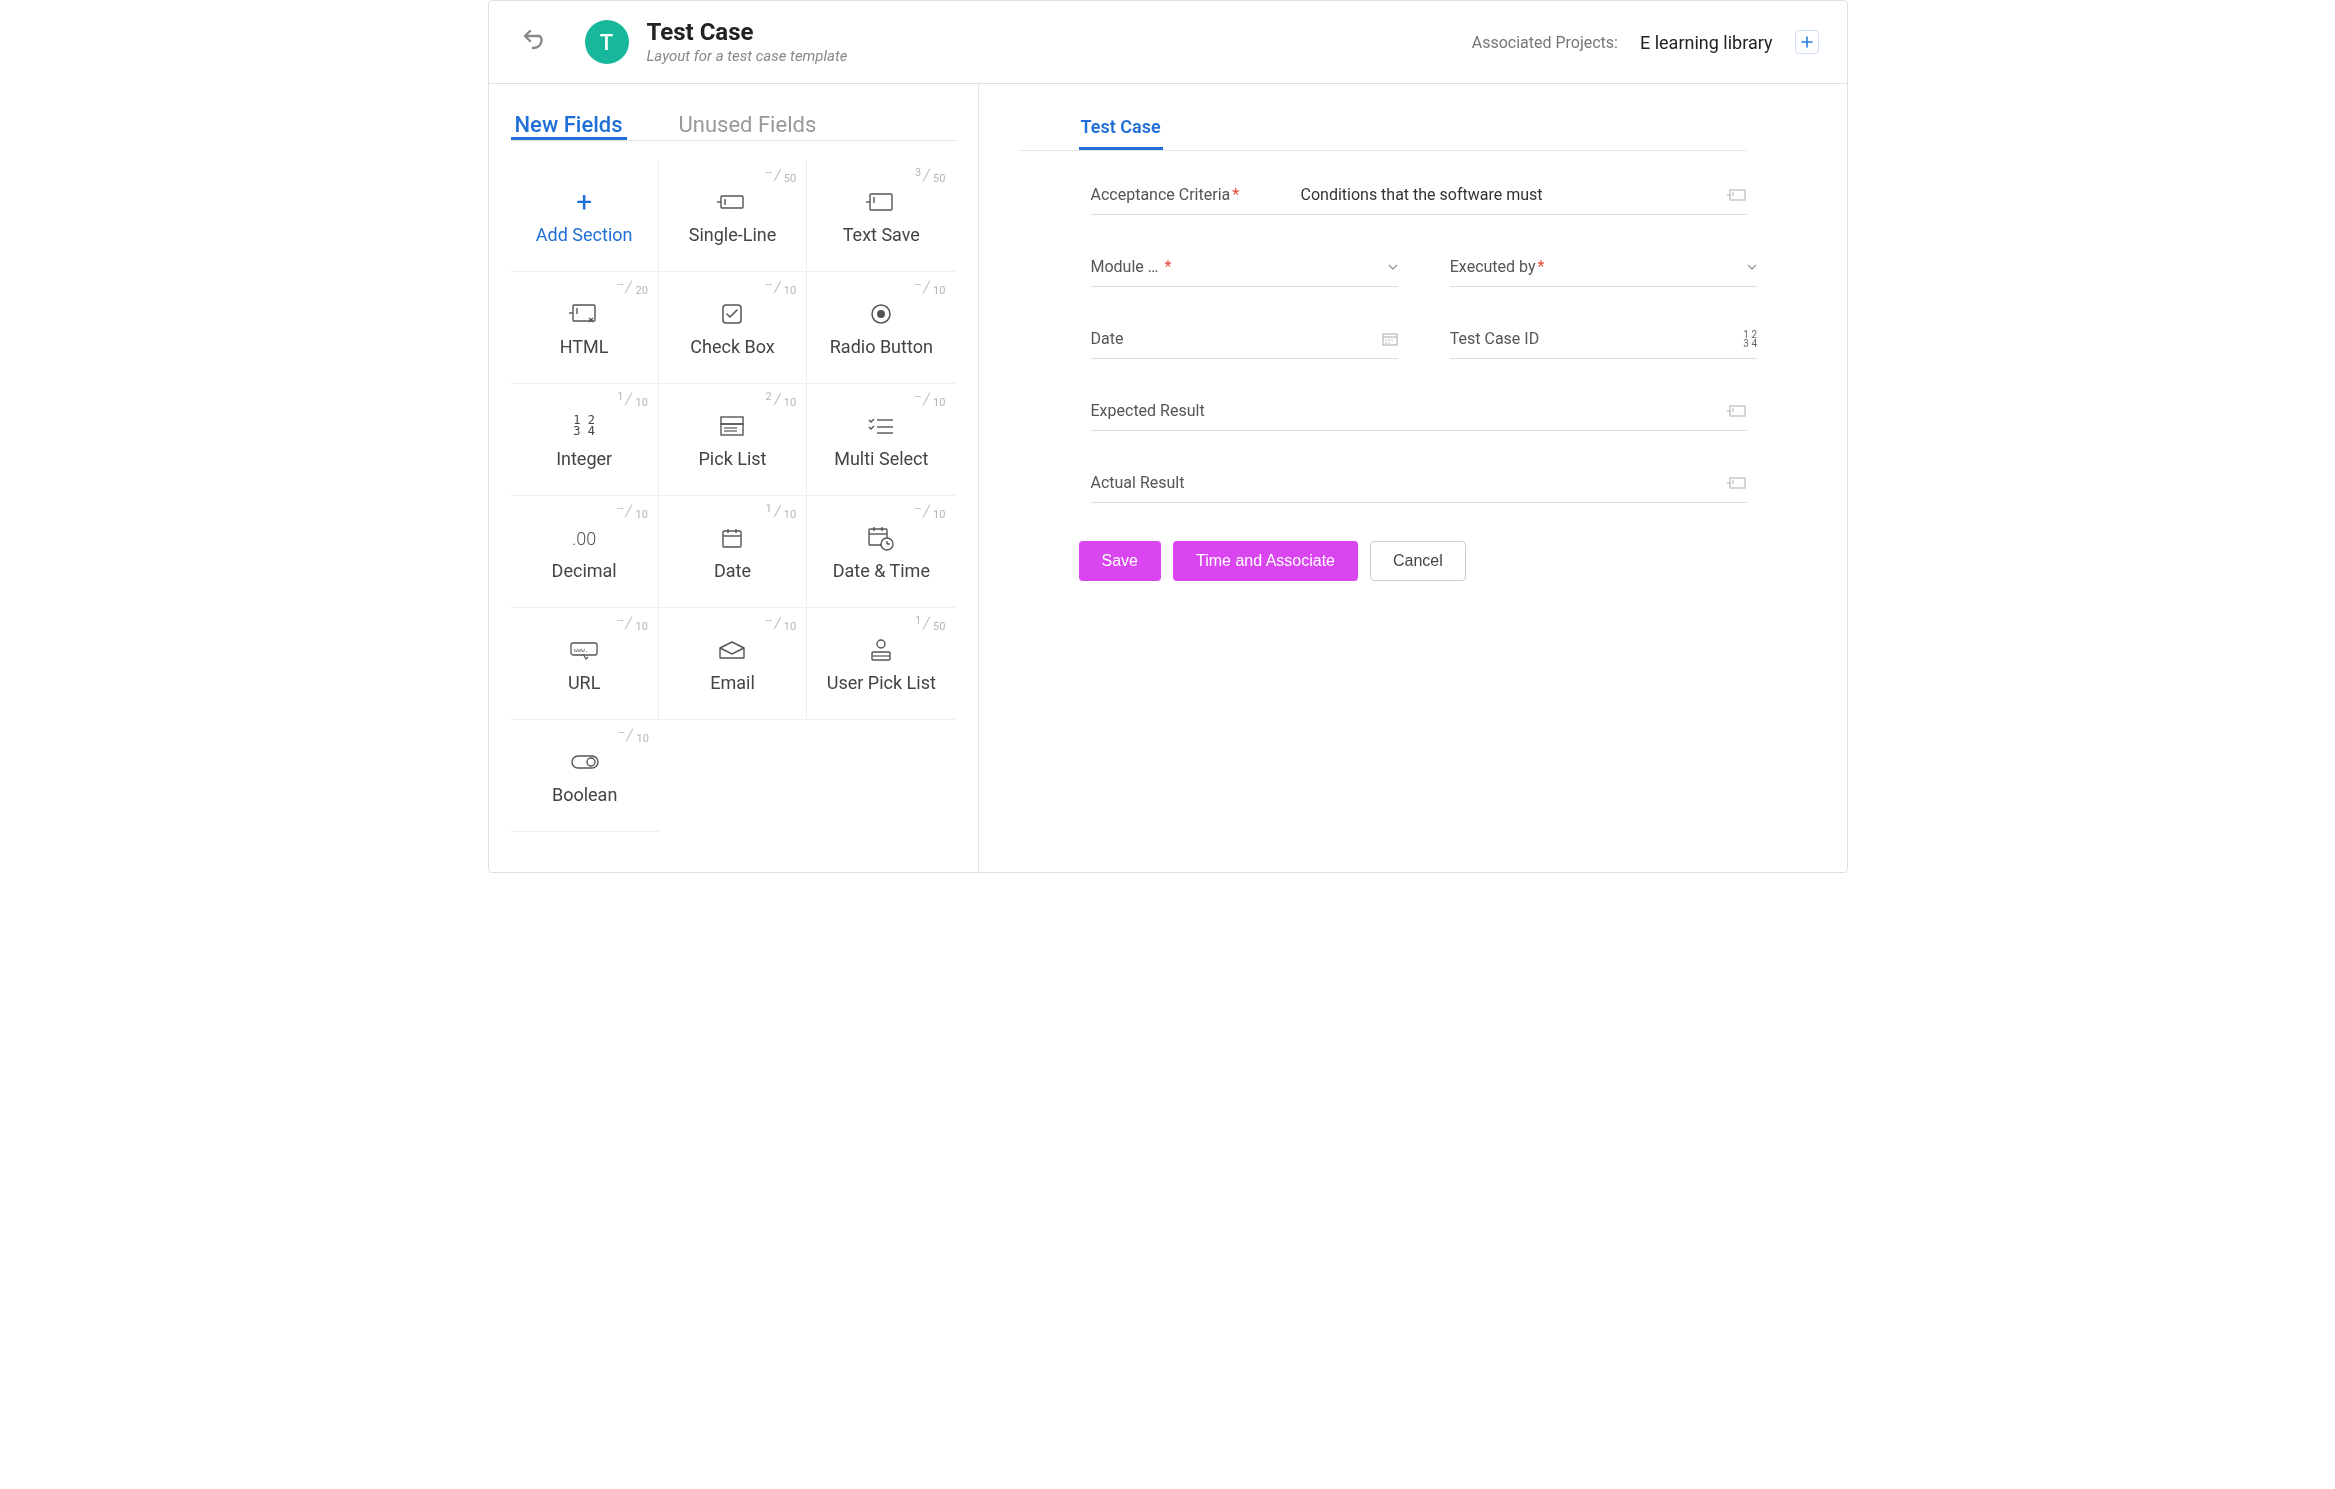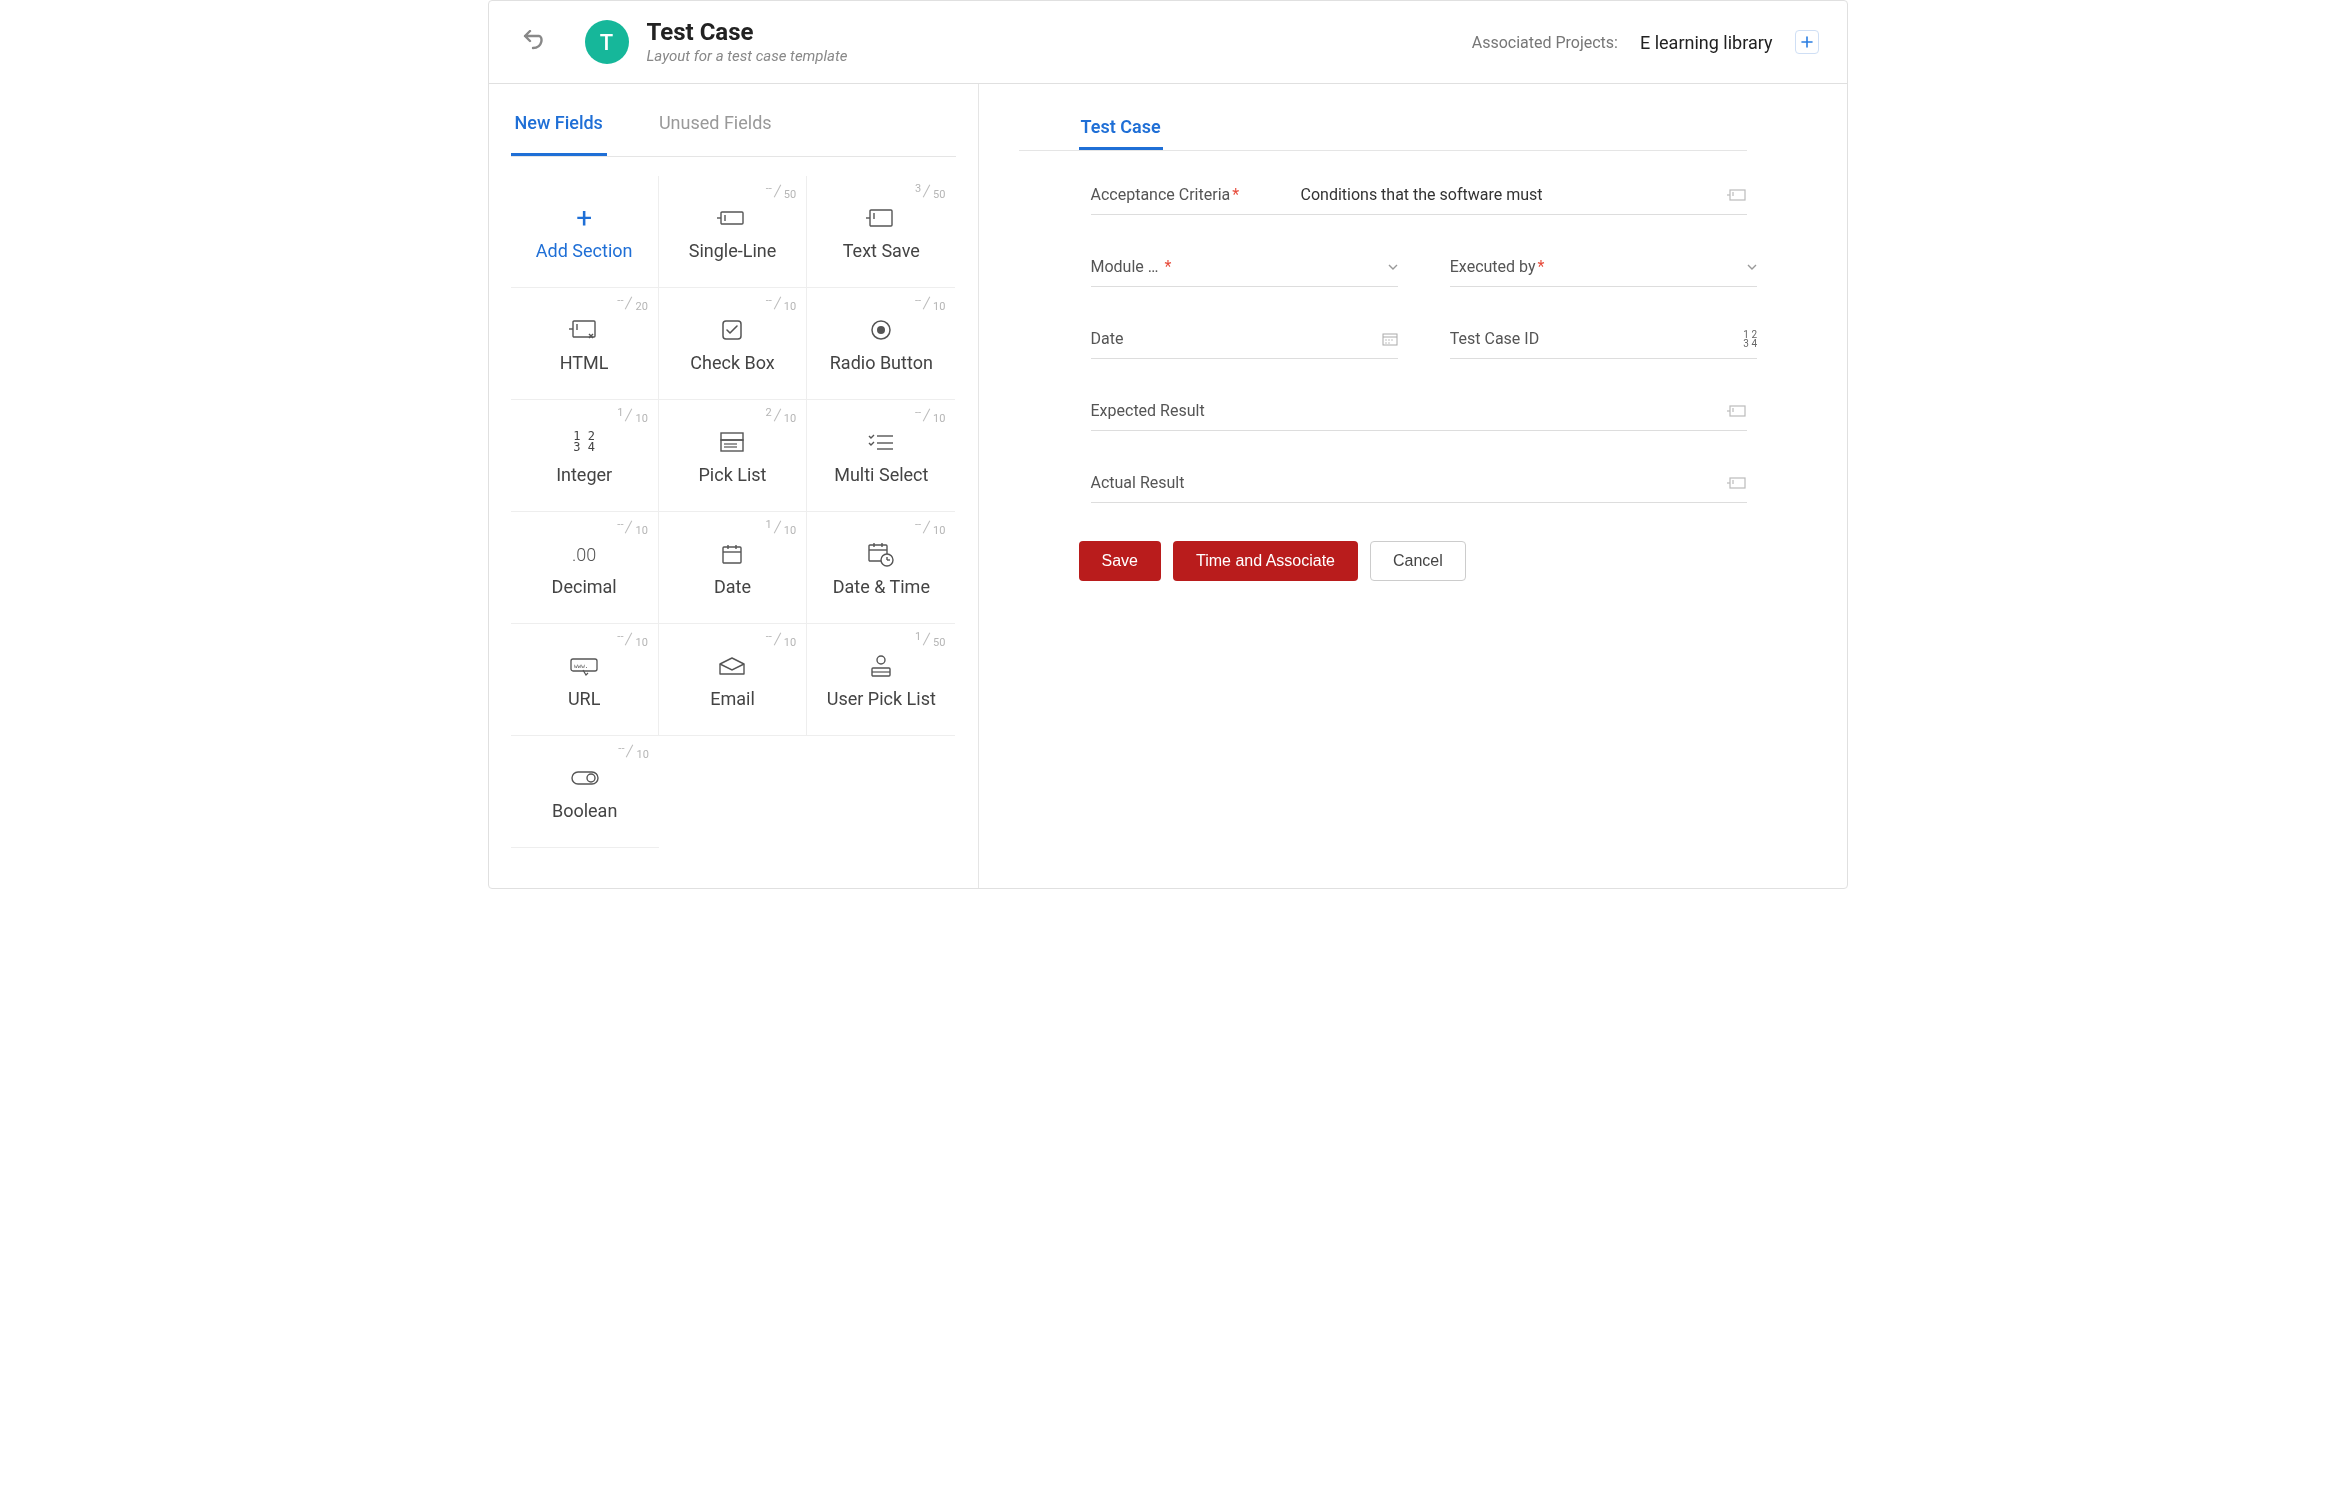--- a/index.html
+++ b/index.html
@@ -12,21 +12,21 @@
   .title-block h1 { font-size:24px; font-weight:700; color:#222; line-height:1.1;}
   .title-block .subtitle { font-style:italic; color:#888; font-size:15px; margin-top:2px;}
   .assoc { display:flex; align-items:center; gap:22px; }
   .assoc-label { color:#777; font-size:16px;}
   .assoc-proj { color:#222; font-size:18px; }
   .add-proj { width:24px; height:24px; border:1px solid #cfdff5; border-radius:4px; display:flex; align-items:center; justify-content:center; color:#2a7de1; font-size:16px; cursor:pointer; background:#fff;}
   .body { display:flex; }
   .left { width:490px; border-right:1px solid #e5e5e5; padding:18px 22px 40px 22px;}
   .right { flex:1; padding:24px 100px 40px 40px;}
   .tabs { display:flex; border-bottom:1px solid #e5e5e5; }
-  .tab { padding:10px 4px 20px 4px; margin-right:48px; font-size:18px; color:#999; cursor:pointer; }
+  .tab { padding:10px 4px 0 4px; margin-right:48px; font-size:22px; color:#999; cursor:pointer; }
   .tab.active { color:#1f6fd6; border-bottom:3px solid #1f6fd6; font-weight:500;}
   .grid { display:grid; grid-template-columns:repeat(3,1fr); border-top:1px solid transparent; margin-top:18px;}
   .field-tile { position:relative; height:112px; border-bottom:1px solid #eee; border-right:1px solid #eee; display:flex; flex-direction:column; align-items:center; justify-content:center; cursor:grab; background:#fff;}
   .field-tile:nth-child(3n){border-right:none;}
   .field-tile .icon { height:32px; display:flex; align-items:center; justify-content:center; margin-bottom:6px;}
   .field-tile .lbl { font-size:18px; color:#444;}
   .add-section { color:#1f6fd6;}
   .add-section .plus-large { font-size:28px; line-height:1; color:#1f6fd6;}
   .add-section .lbl { color:#1f6fd6; }
   .section-tab { display:inline-block; color:#1f6fd6; font-size:18px; font-weight:600; padding:8px 2px 10px 2px; border-bottom:3px solid #1f6fd6;}
@@ -39,21 +39,21 @@
   .fld .lab { color:#555; font-size:16px;}
   .fld .req { color:#e74c3c; margin-left:2px;}
   .fld .val { color:#333; font-size:16px;}
   .fld .hint-icon { color:#bbb; }
   .row-full .fcol { flex:1;}
   .labval { display:flex; align-items:center; }
   .labval .lab { flex:0 0 210px;}
   .labval .valwrap { flex:1;}
   .actions { padding-left:60px; margin-top:30px; display:flex; gap:12px;}
   .btn { padding:10px 22px; border-radius:4px; font-size:16px; cursor:pointer; border:1px solid transparent;}
-  .btn-primary { background:#b91c1c; color:#fff;}
+  .btn-primary { background:#d946ef; color:#fff;}
   .btn-secondary { background:#fff; color:#444; border:1px solid #ccc;}
   svg { display:block; }
   .count-frac { font-size:13px; color:#b5b5b5; display:flex; align-items:center; gap:1px;}
   .count-frac .c-used{ font-size:11px; transform:translateY(-3px);}
   .count-frac .c-max{ font-size:11px; transform:translateY(3px);}
   .count-frac .slash{ width:10px; height:14px; position:relative;}
   .count-frac .slash::before{ content:""; position:absolute; left:4px; top:0; width:1px; height:14px; background:#bbb; transform:rotate(28deg);}
   .fld .glyph1234 { font-size:10px; line-height:9px; color:#666; white-space:pre;}
 </style>
 </head>

